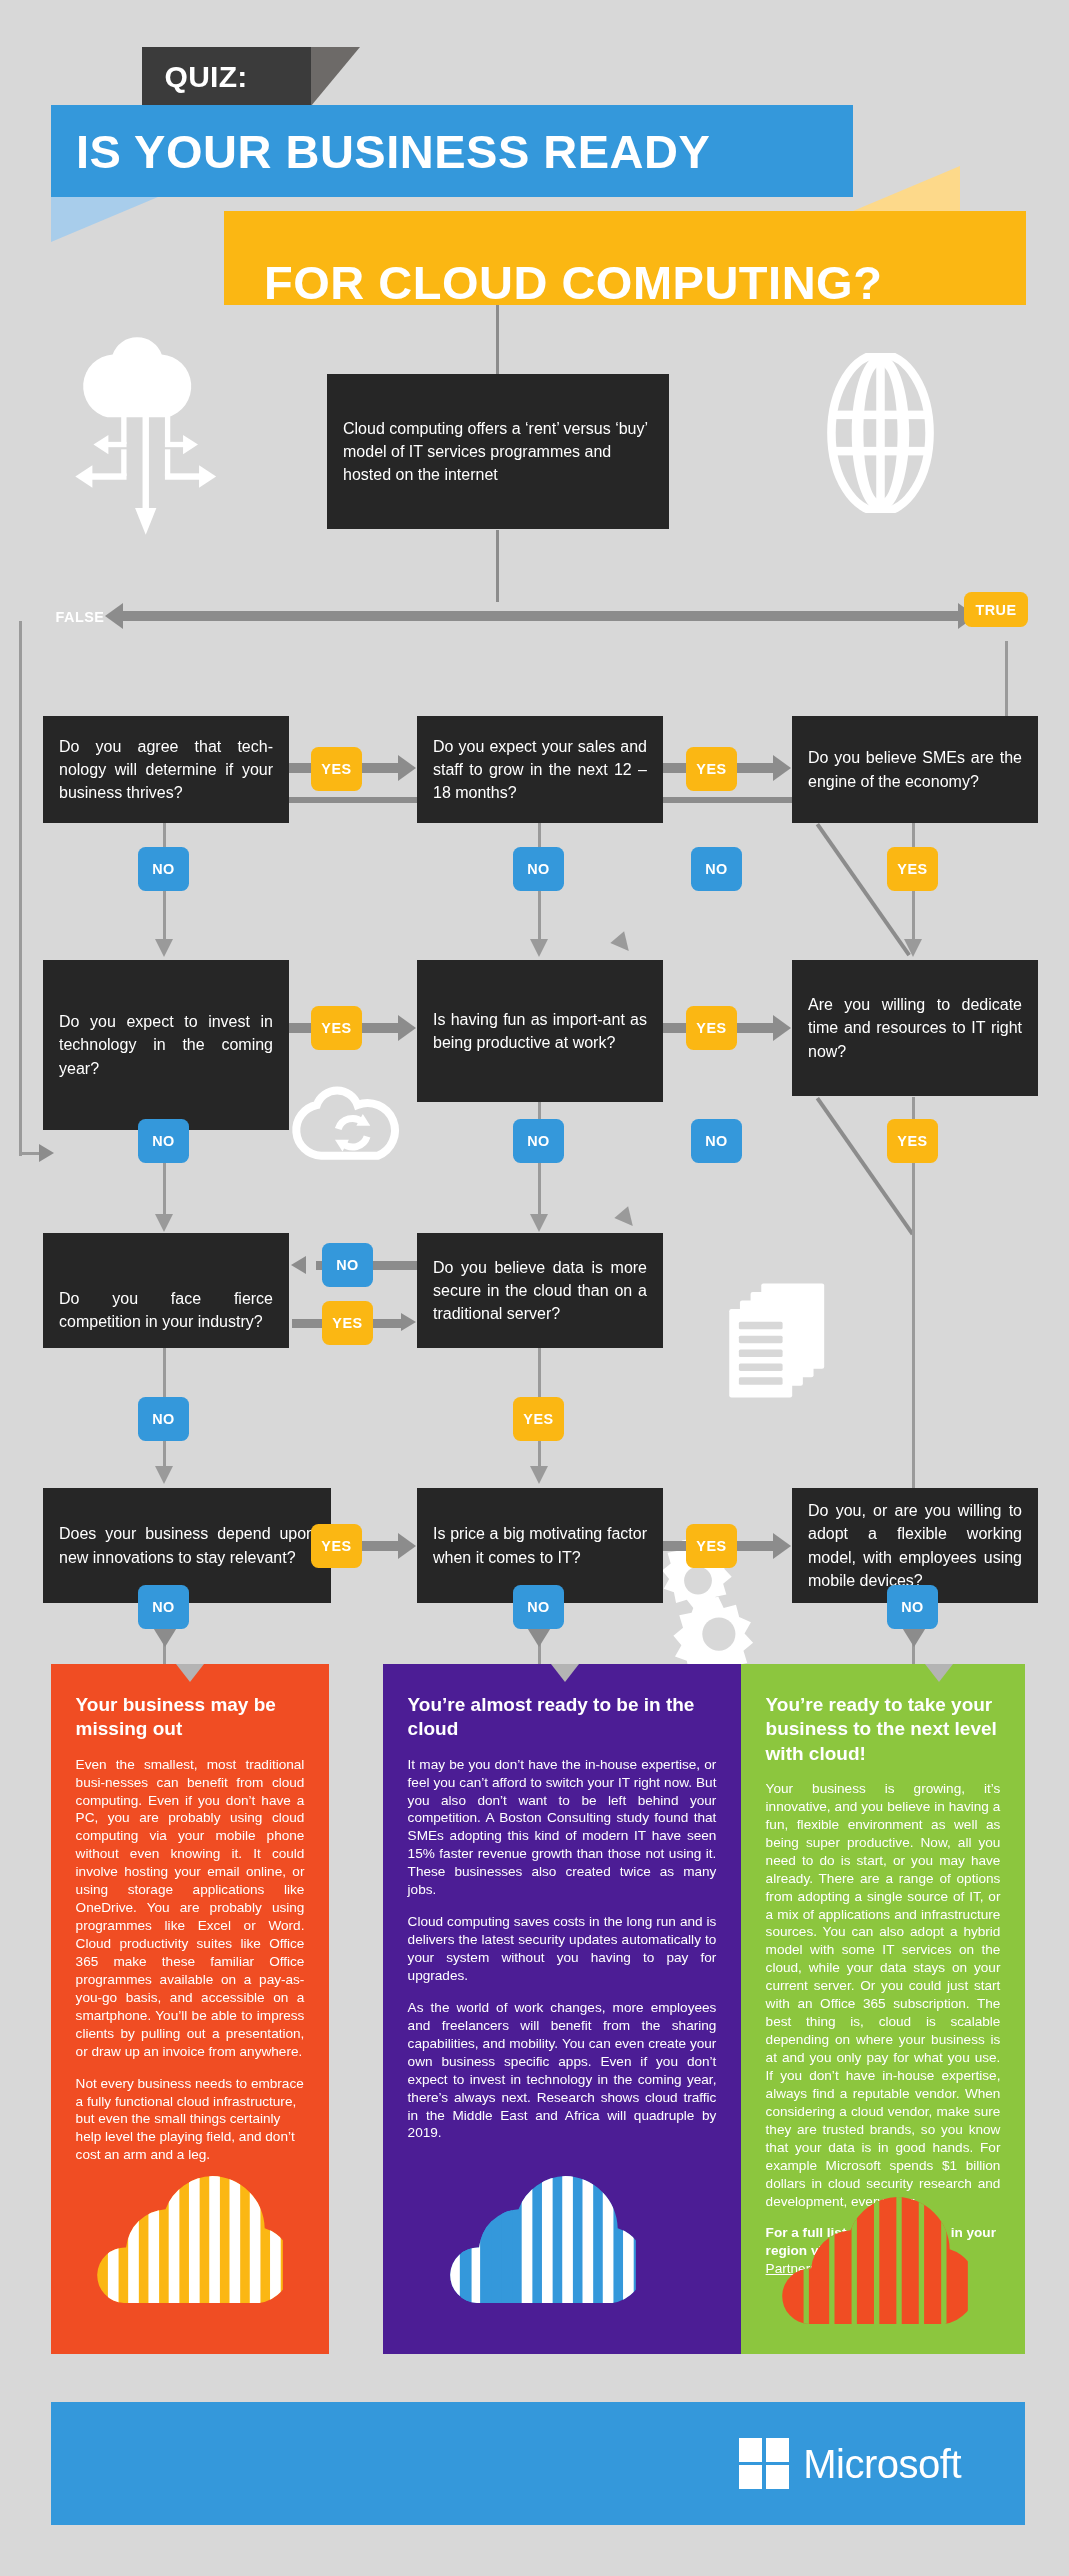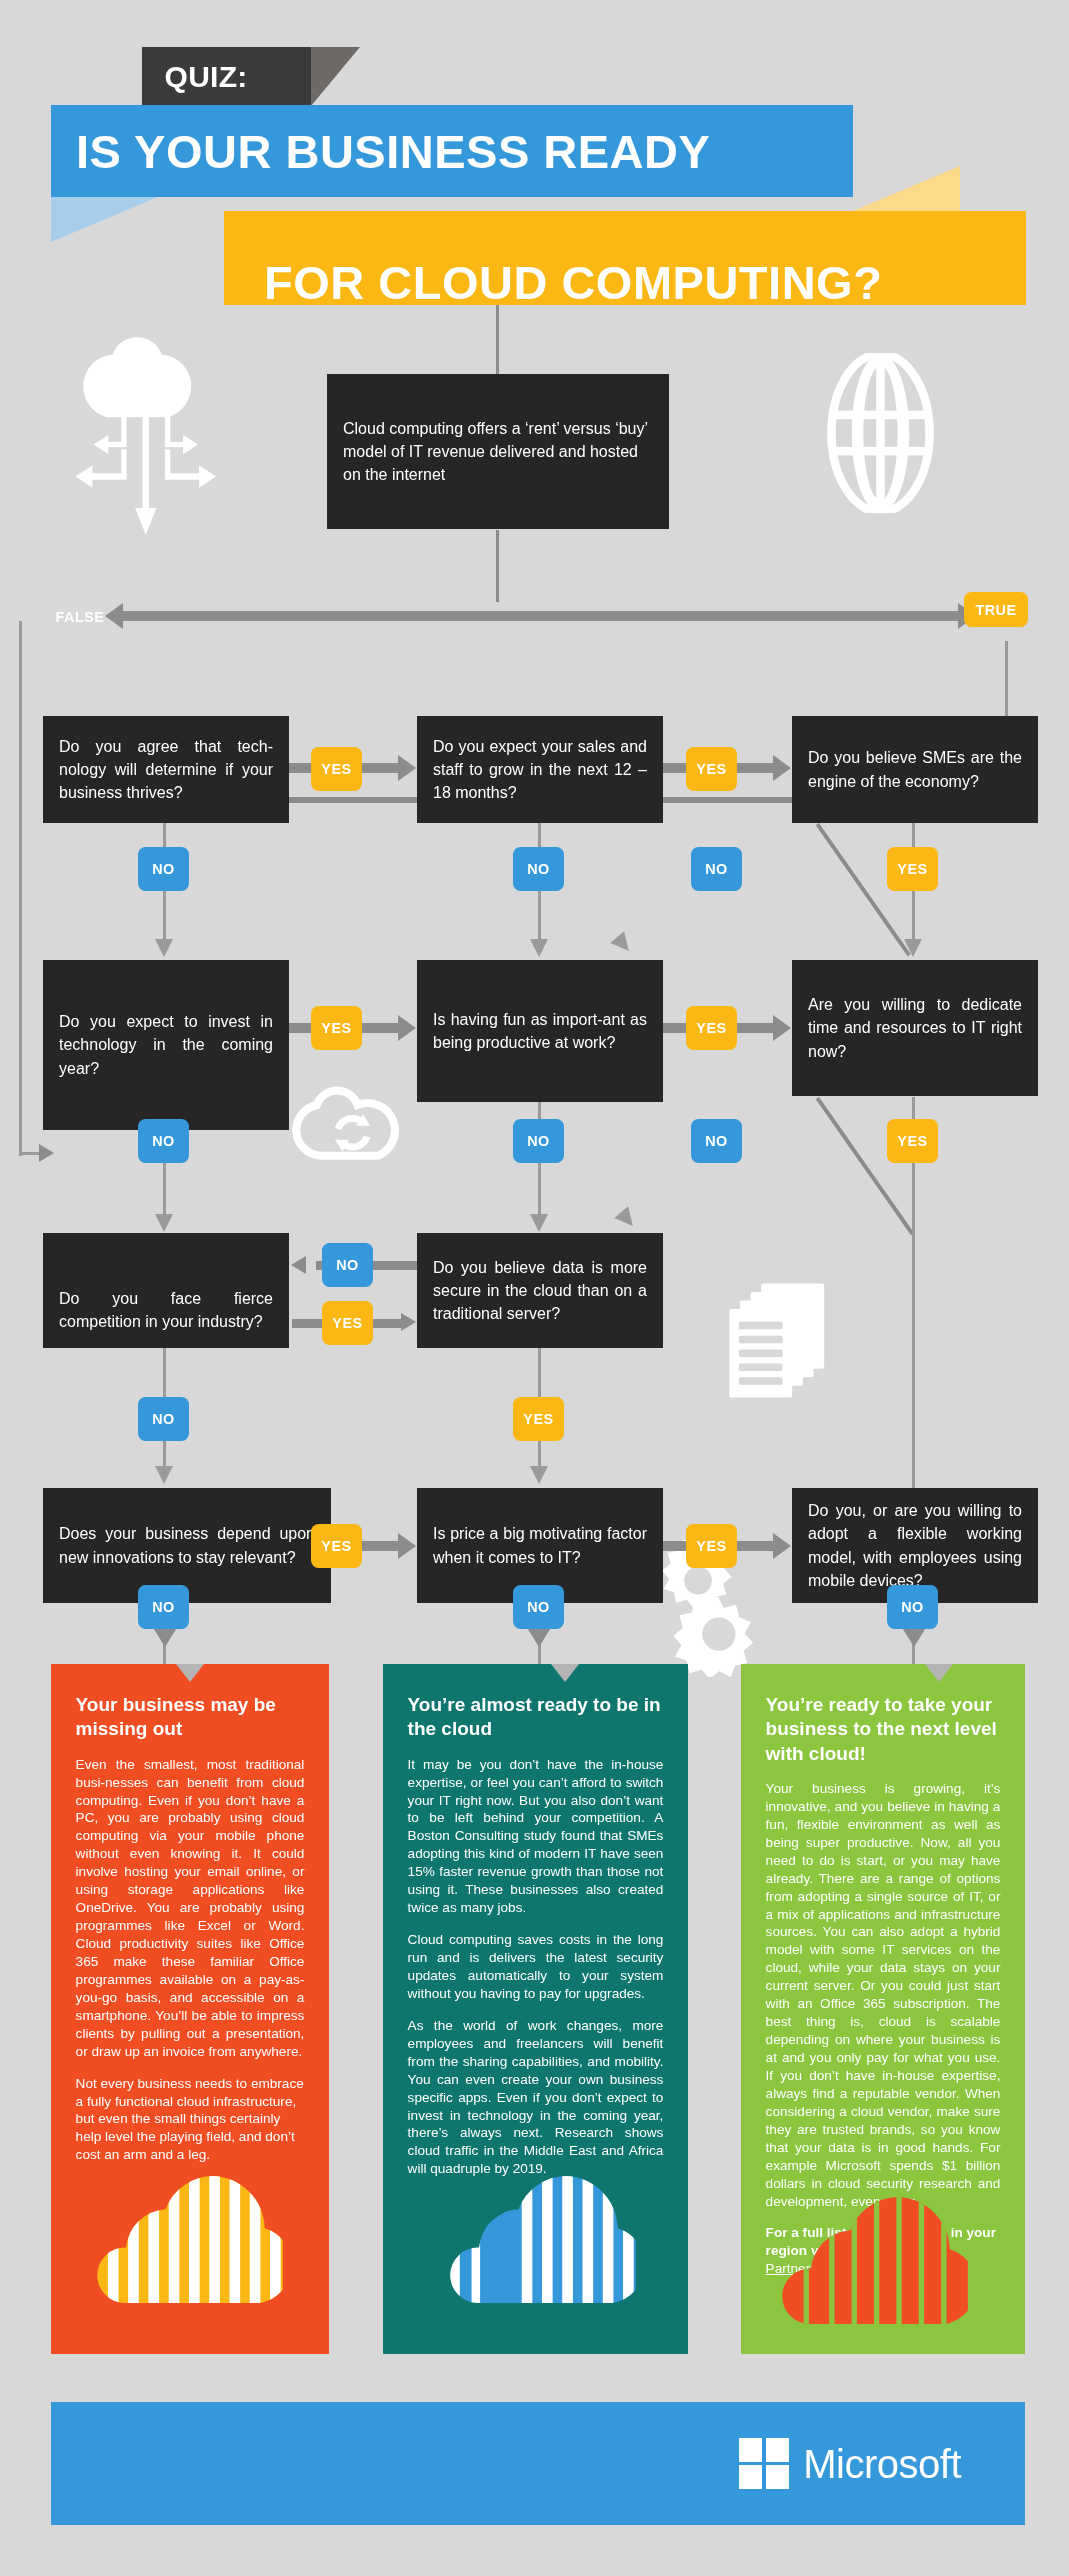--- a/index.html
+++ b/index.html
@@ -82,21 +82,21 @@
   .diag{background:#8c8c8c;transform-origin:0 0;z-index:1;}
 
   
   .panel{z-index:6;box-sizing:border-box;padding:29px 24.6px 0 24.6px;overflow:hidden;}
   .panel h3{margin:0 0 14px 0;font-size:19px;line-height:1.28;color:#fff;font-weight:bold;}
   .panel p{margin:0 0 14px 0;font-size:13.6px;line-height:1.32;color:#fff;text-align:justify;}
   .panel p.last{text-align:left;}
   .panel p.bold{font-weight:bold;text-align:left;margin-bottom:1.1px;}
   .panel a{color:#fff;text-decoration:underline;font-size:13.6px;}
   #panel-red{left:51px;top:1664px;width:278px;height:690px;background:#f04d23;}
-  #panel-yellow{left:383px;top:1664px;width:305px;height:690px;background:#0f766e;}
+  #panel-yellow{left:383px;top:1664px;width:358px;height:690px;background:#4c1d95;}
   #panel-green{left:741px;top:1664px;width:284px;height:690px;background:#8cc63e;}
   .panel-notch{width:0;height:0;z-index:7;
     border-left:14px solid transparent;border-right:14px solid transparent;border-top:18px solid #b4b4b4;}
 
   
   #footer{left:51px;top:2402px;width:974px;height:123px;background:#3498db;z-index:6;
     display:flex;align-items:center;justify-content:flex-end;padding-right:64px;box-sizing:border-box;}
   #ms-logo{display:flex;align-items:center;gap:14px;}
   .ms-grid{display:grid;grid-template-columns:23.5px 23.5px;grid-template-rows:23.5px 23.5px;gap:3.7px;}
   .ms-grid i{background:#fff;display:block;}
@@ -151,21 +151,21 @@
         <rect x="8" y="108" width="184" height="16"></rect>
         <rect x="8" y="176" width="184" height="16"></rect>
         <path d="M100 2c-30 0-54 66-54 148s24 148 54 148 54-66 54-148S130 2 100 2zm0 22c18 0 32 56 32 126s-14 126-32 126-32-56-32-126S82 24 100 24z"></path>
         <rect x="92" y="2" width="16" height="296"></rect>
       </g>
     </svg>
   </div>
 
   <div class="abs line" style="left:496px;top:300px;width:3.2px;height:76px;"></div>
   <div class="abs qbox" id="intro-box">
-    <p>Cloud computing offers a ‘rent’ versus ‘buy’ model of IT revenue delivered and hosted on the internet</p>
+    <p>Cloud computing offers a ‘rent’ versus ‘buy’ model of IT services programmes and hosted on the internet</p>
   </div>
   <div class="abs line" style="left:496px;top:530px;width:3.2px;height:72px;"></div>
 
   <div class="abs line" style="left:115px;top:611px;width:848px;height:9.6px;"></div>
   <div class="abs arrowhead ah-left" style="left:105px;top:603px;"></div>
   <div class="abs arrowhead ah-right" style="left:958px;top:603px;"></div>
   <div class="abs pill" id="false-pill" style="left:48px;top:592px;width:64px;height:49px;">
     <span>FALSE</span>
   </div>
   <div class="abs pill" id="true-pill" style="left:964px;top:592px;width:64px;height:35px;background:#fbb713;">

